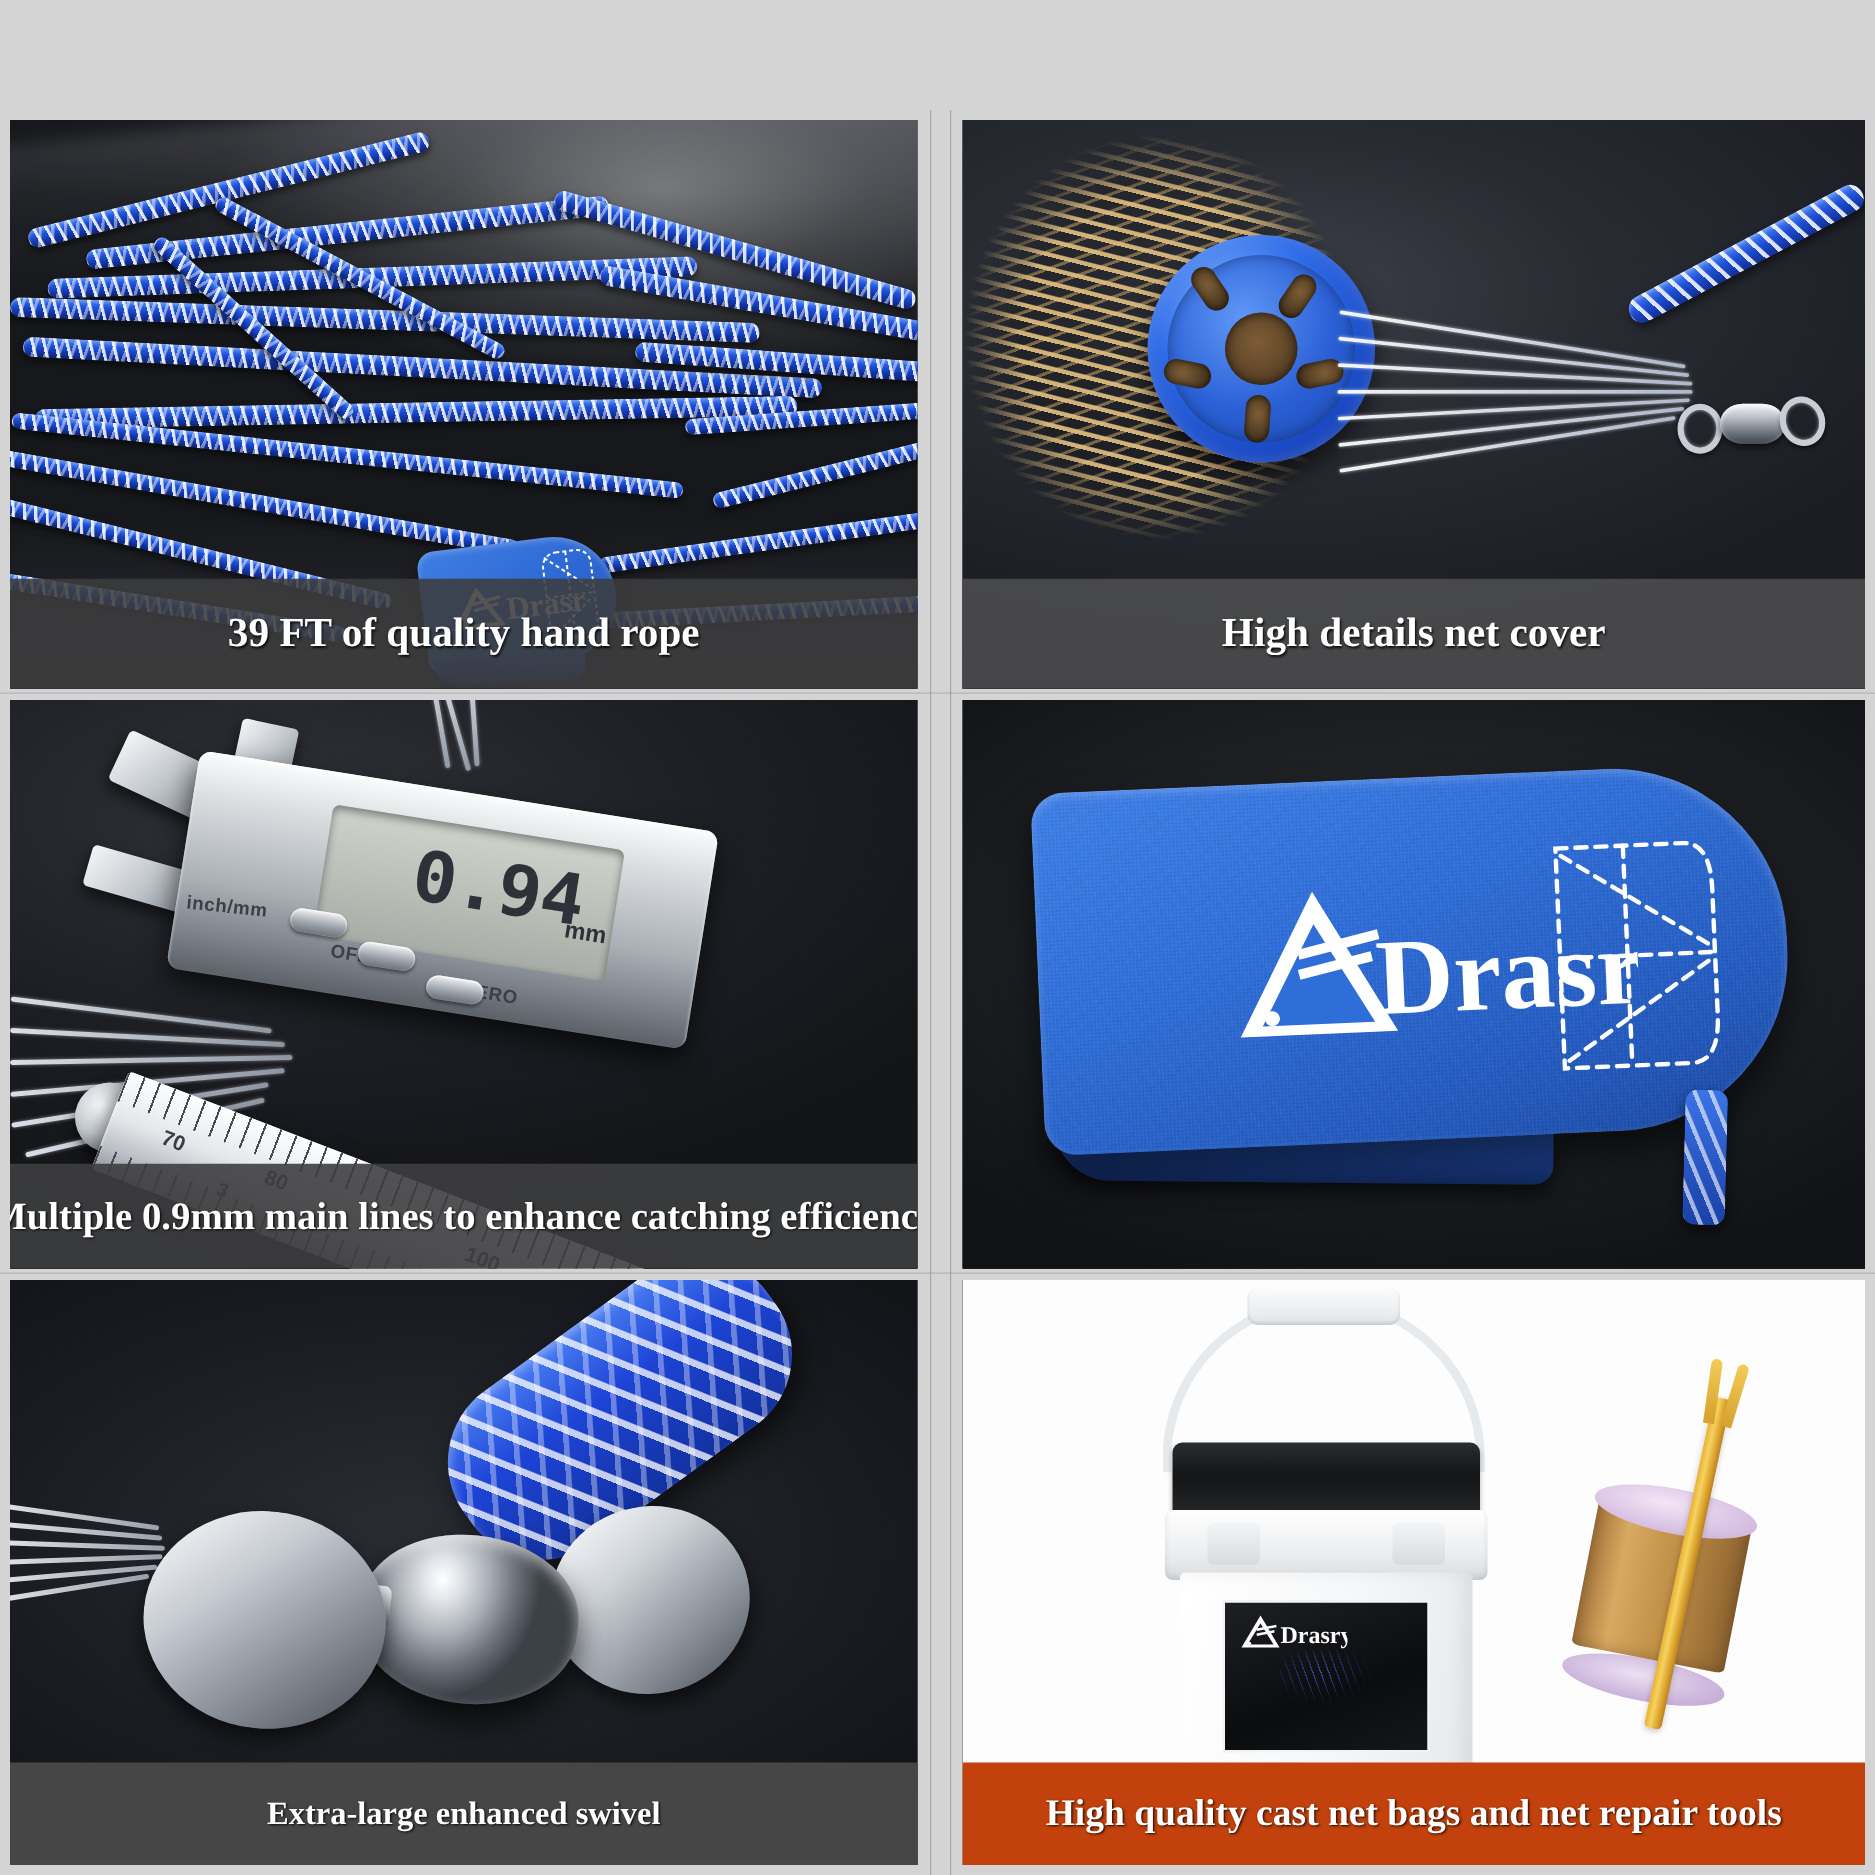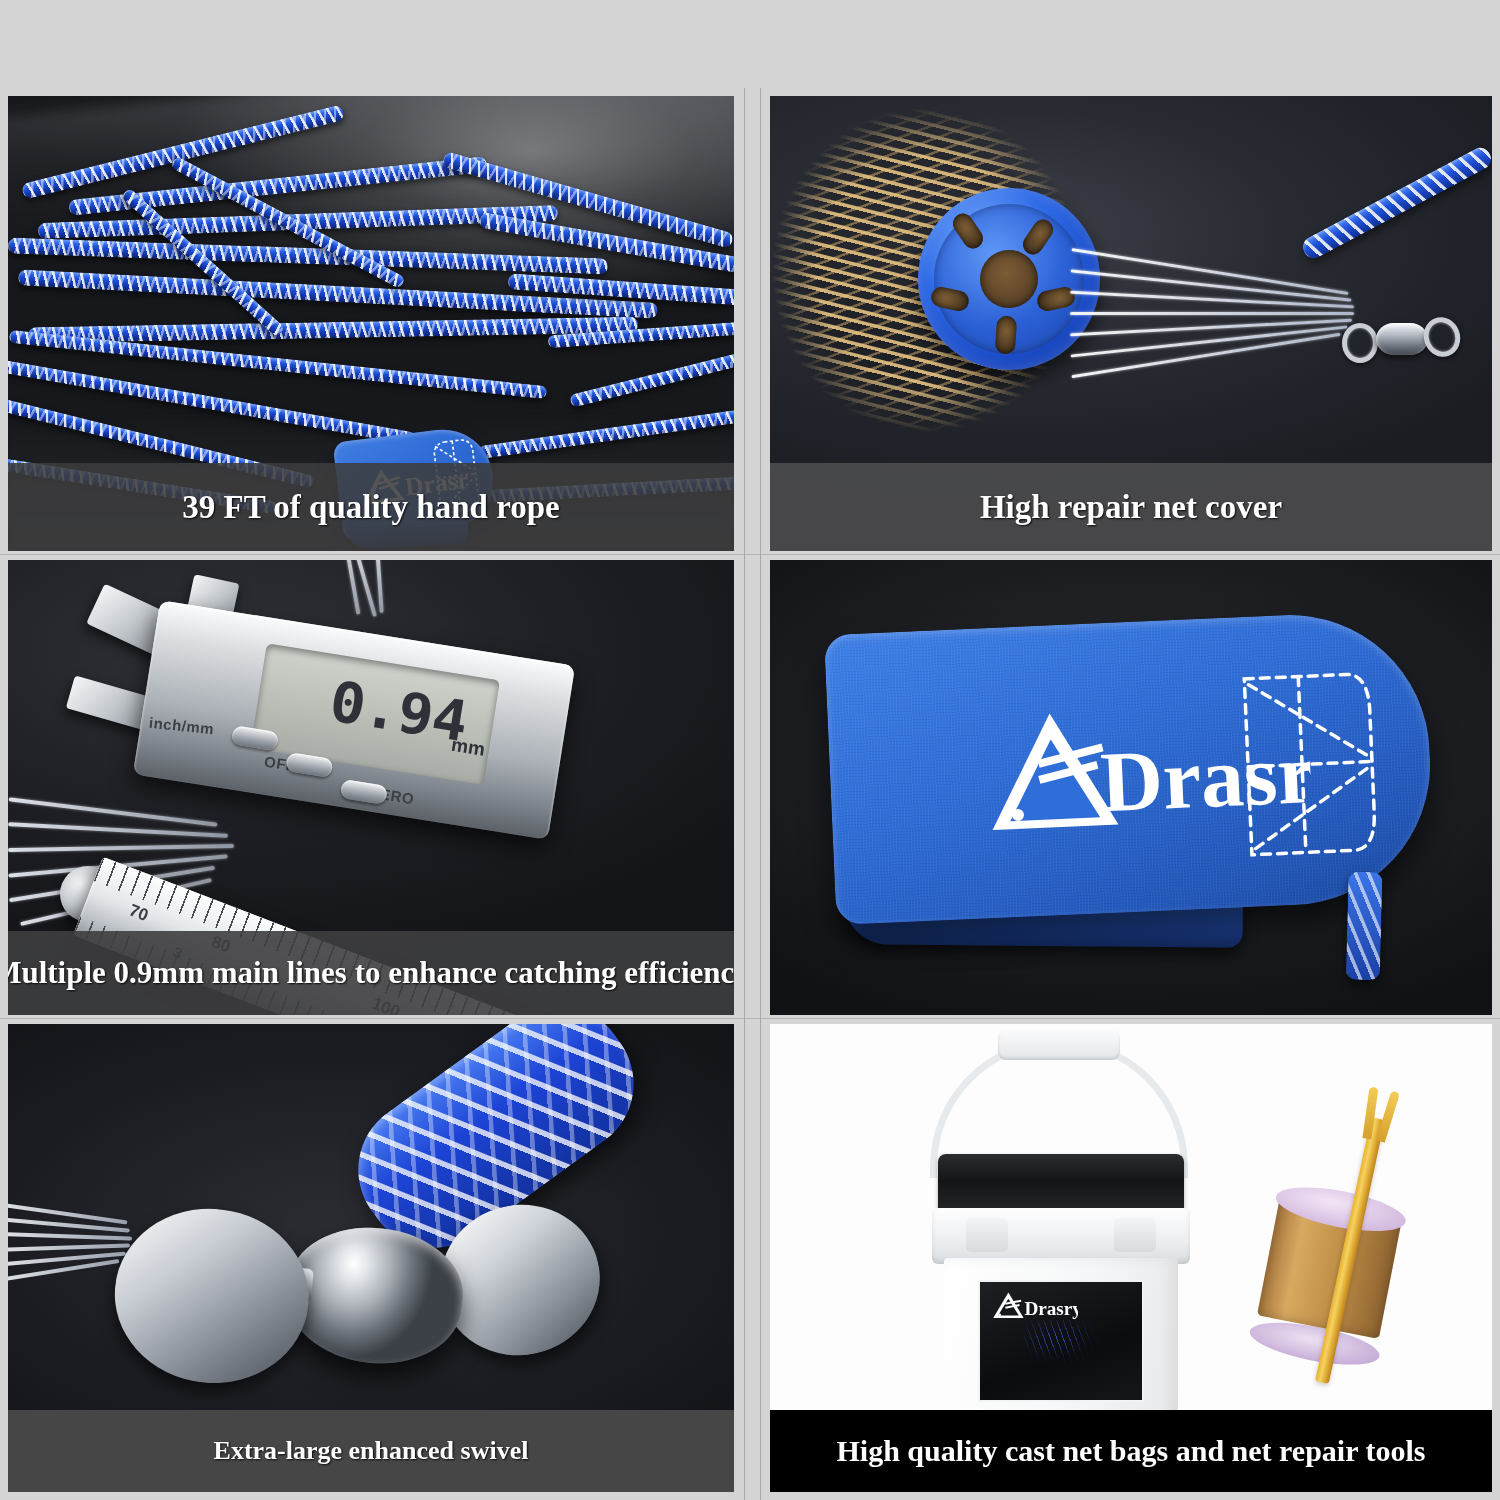--- a/index.html
+++ b/index.html
@@ -50,21 +50,21 @@
     font-weight:bold;
     text-shadow:1px 1px 2px rgba(0,0,0,.85);
     white-space:nowrap;
     z-index:40;
   }
   .cap-tl{height:88px;background:rgba(60,60,62,.88);font-size:33px;}
   .cap-tr{height:88px;background:rgba(77,77,79,.90);font-size:33px;}
   .cap-ml{height:84px;background:rgba(62,62,64,.90);font-size:31px;}
   .cap-mr{height:84px;background:rgba(68,68,70,.90);font-size:31px;}
   .cap-bl{height:82px;background:#464646;font-size:26px;}
-  .cap-br{height:82px;background:#000000;font-size:30px;}
+  .cap-br{height:82px;background:#c2410c;font-size:30px;}
 
   
   .bg-dark-gloss{
     position:absolute;inset:0;
     background:
       radial-gradient(ellipse 70% 50% at 72% 12%, #6e6f72 0%, #3a3b3f 32%, #17181c 70%),
       linear-gradient(160deg,#2e2f33 0%,#15161a 48%,#0e0f12 100%);
   }
   .gloss-sheen{
     position:absolute;left:-5%;top:-4%;width:112%;height:40%;
@@ -572,21 +572,21 @@
         </div>
 
         <div class="swivel2">
           <div class="sw-eye" style="left:2px;top:12px;"></div>
           <div class="sw-barrel"></div>
           <div class="sw-eye" style="left:84px;top:6px;transform:rotate(-20deg);"></div>
         </div>
 
         <div class="rope2"></div>
       </div>
-      <div class="caption cap-tr">High repair net cover</div>
+      <div class="caption cap-tr">High details net cover</div>
     </div>
 
     <div class="panel p-ml">
       <div class="photo">
         <div class="bg-caliper"></div>
 
         <div class="mono3">
           <div class="ln" style="left:300px;top:10px;width:86px;transform:rotate(80deg);"></div>
           <div class="ln" style="left:316px;top:16px;width:80px;transform:rotate(74deg);"></div>
           <div class="ln" style="left:332px;top:12px;width:78px;transform:rotate(86deg);"></div>

